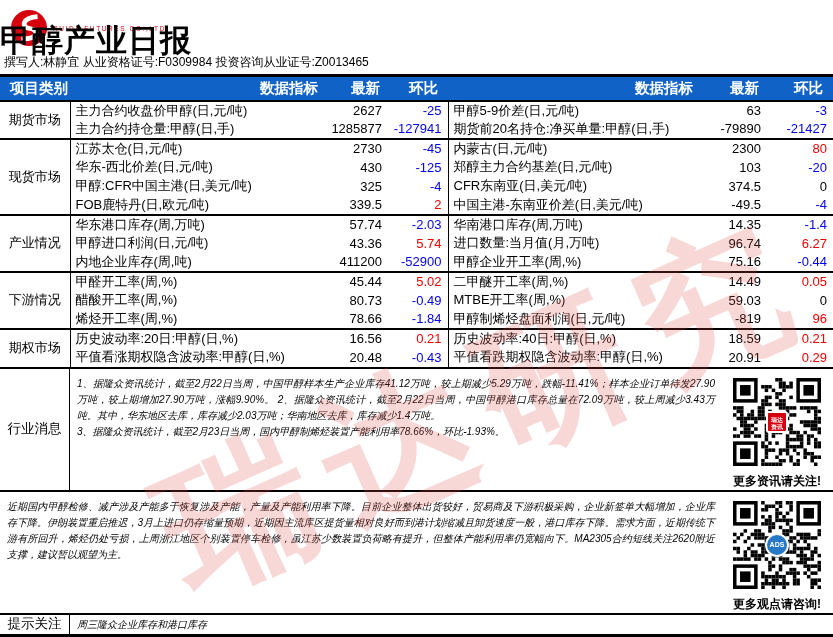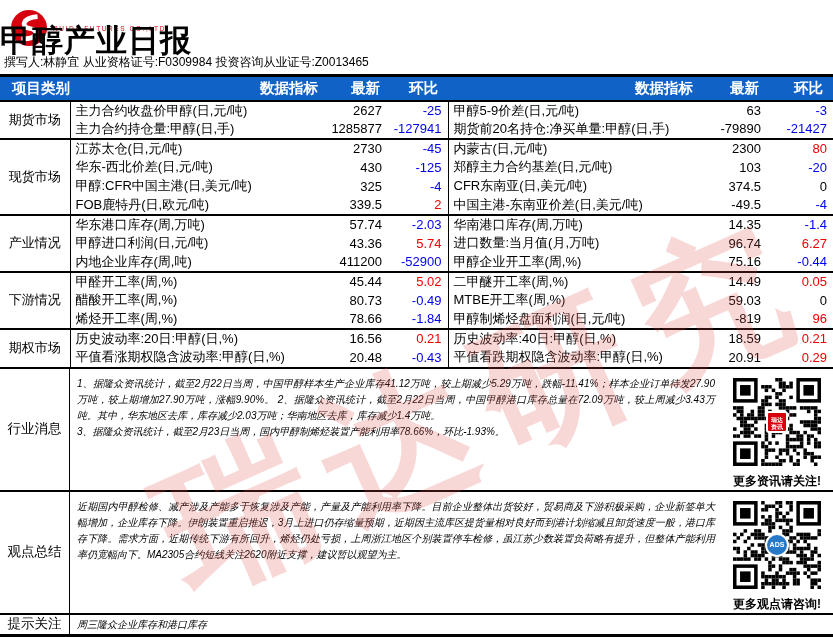--- a/index.html
+++ b/index.html
@@ -20,21 +20,21 @@
   .page-title{position:absolute; left:0; right:0; top:6px; text-align:left;
     font-size:31px; font-weight:bold; letter-spacing:1px;margin-top:14px;}
   .report-date{position:absolute; right:12px; top:15px; font-size:19px;}
   .author{font-size:12px; padding:1px 0 3px 4px;}
   
   table.mtr{width:833px; border-collapse:collapse; table-layout:fixed; border-top:3px solid #000;}
   table.mtr thead td{
     background:var(--header-bg); color:#fff; font-weight:bold; font-size:14.5px; height:25px;
   }
   table.mtr td{font-size:13px; height:19px; overflow:hidden; white-space:nowrap;}
-  td.h-cat{text-align:right; padding-left:4px;}
+  td.h-cat{text-align:left; padding-left:10px;}
   td.h-ind{text-align:right;}
   td.h-num{text-align:right; padding-right:10px;}
   td.cat{border-right:1.5px solid #000; text-align:center; font-size:13.5px;}
   td.ind{padding-left:5px;}
   td.val{text-align:right; padding-right:8px;}
   td.chg{text-align:right; padding-right:6px;}
   td.mid{border-right:1.5px solid #000;}
   tr.group-start td{border-top:2px solid #000;}
   .up{color:var(--up);} .down{color:var(--down);} .flat{color:#000;}
   
@@ -450,21 +450,20 @@
           <rect x="3.52" y="66.88" width="17.6" height="17.6" fill="#fff"></rect>
           <rect x="7.04" y="70.4" width="10.56" height="10.56" fill="#000"></rect>
         </svg>
       <div class="qr-logo-red">瑞达<br>资讯</div>
     </div>
     <div class="qr-caption">更多资讯请关注!</div>
   </div>
 </div>
 
 <div class="section views">
-  <div class="section-label">观点总结</div>
   <div class="section-body">近期国内甲醇检修、减产涉及产能多于恢复涉及产能，产量及产能利用率下降。目前企业整体出货较好，贸易商及下游积极采购，企业新签单大幅增加，企业库存下降。伊朗装置重启推迟，3月上进口仍存缩量预期，近期因主流库区提货量相对良好而到港计划缩减且卸货速度一般，港口库存下降。需求方面，近期传统下游有所回升，烯烃仍处亏损，上周浙江地区个别装置停车检修，虽江苏少数装置负荷略有提升，但整体产能利用率仍宽幅向下。MA2305合约短线关注2620附近支撑，建议暂以观望为主。</div>
   <div class="section-qr">
     <div class="qr-wrap">
       <svg id="qr2" width="88" height="88">
           <rect x="28.16" y="0" width="3.52" height="3.52" fill="#000"></rect>
           <rect x="42.24" y="0" width="3.52" height="3.52" fill="#000"></rect>
           <rect x="45.76" y="0" width="3.52" height="3.52" fill="#000"></rect>
           <rect x="52.8" y="0" width="3.52" height="3.52" fill="#000"></rect>
           <rect x="56.32" y="0" width="3.52" height="3.52" fill="#000"></rect>
           <rect x="31.68" y="3.52" width="3.52" height="3.52" fill="#000"></rect>

